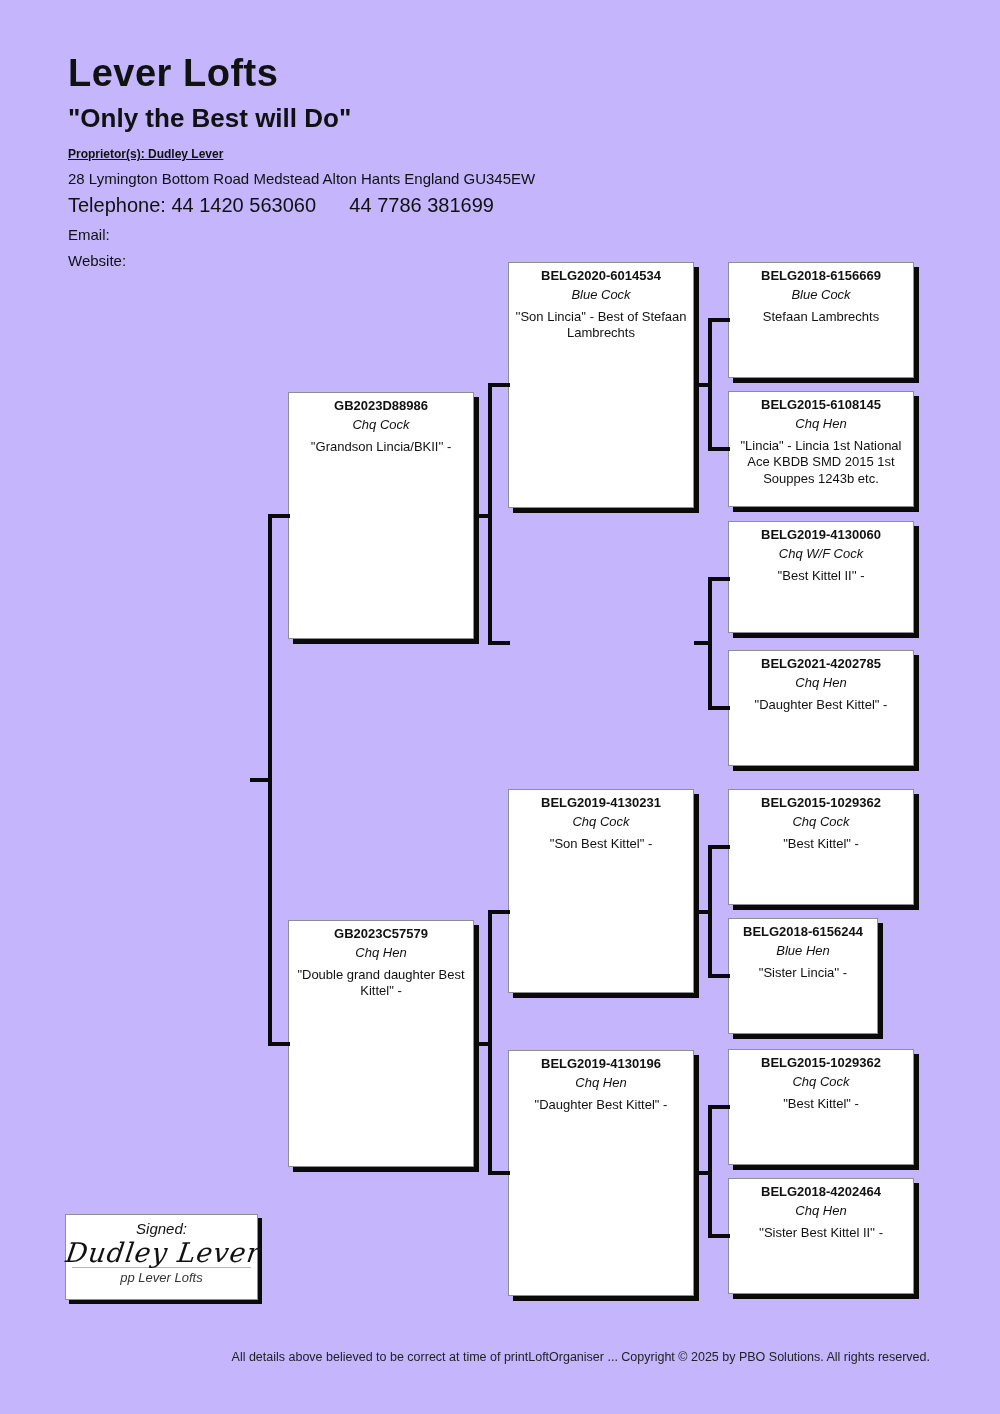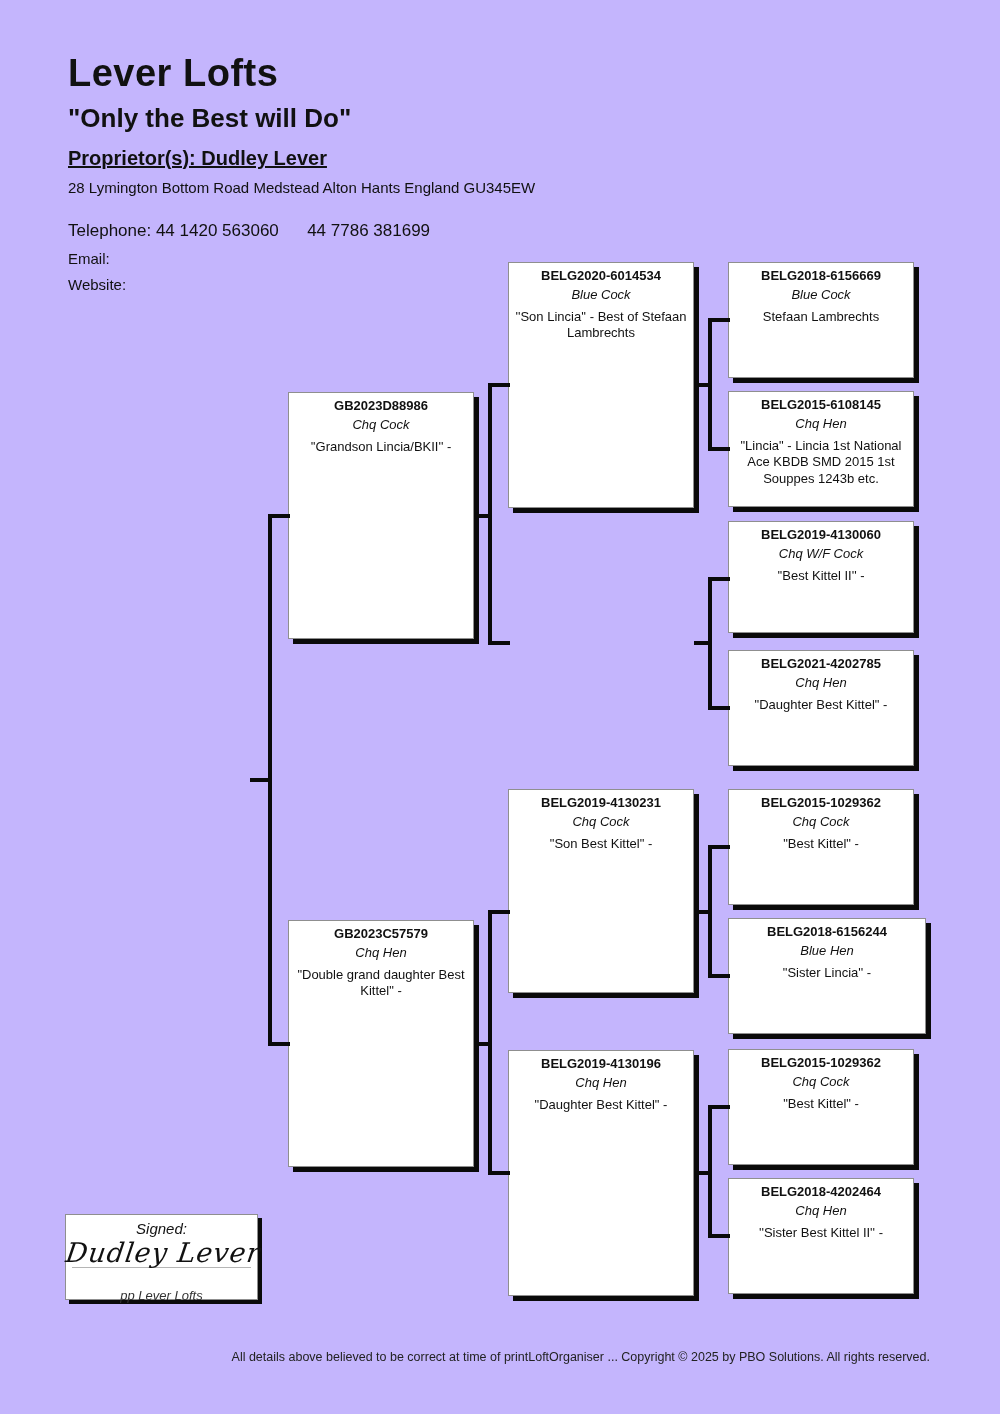--- a/index.html
+++ b/index.html
@@ -7,23 +7,23 @@
   .page {
     position:relative; width:1000px; height:1414px;
     background:#c4b5fd; margin:0 auto; overflow:hidden;
     font-family:"Liberation Sans", sans-serif; color:#111;
   }
 
   
   .header { position:absolute; left:68px; top:52px; }
   .loft-name   { font-size:38px; font-weight:bold; letter-spacing:0.5px; }
   .motto       { font-size:26px; font-weight:bold; margin-top:8px; }
-  .proprietor  { font-size:20px; font-weight:bold; text-decoration:underline; margin-top:13px; }
+  .proprietor  { font-size:12px; font-weight:bold; text-decoration:underline; margin-top:13px; }
   .addr        { font-size:15px; margin-top:9px; }
-  .tel         { font-size:17px; margin-top:25px; white-space:pre; }
+  .tel         { font-size:20px; margin-top:7px; white-space:pre; }
 
   
   .pbox {
     position:absolute; background:#fff;
     border:1px solid #8f8f8f;
     box-shadow:5px 5px 0 0 #0a0a0a;
     padding:5px 4px 0 4px; text-align:center;
   }
   .ring  { font-size:13px; font-weight:bold; line-height:1.25; }
   .btype { font-size:13px; font-style:italic; line-height:1.25; margin-top:3px; }
@@ -34,42 +34,42 @@
   #box-g2-1    { left:288px; top:920px;  width:186px; height:247px; }
   #box-g3-0    { left:508px; top:262px;  width:186px; height:246px; }
   #box-g3-1    { left:508px; top:520px;  width:186px; height:246px; }
   #box-g3-2    { left:508px; top:789px;  width:186px; height:204px; }
   #box-g3-3    { left:508px; top:1050px; width:186px; height:246px; }
   #box-g4-0    { left:728px; top:262px;  width:186px; height:116px; }
   #box-g4-1    { left:728px; top:391px;  width:186px; height:116px; }
   #box-g4-2    { left:728px; top:521px;  width:186px; height:112px;text-align:center; }
   #box-g4-3    { left:728px; top:650px;  width:186px; height:116px; }
   #box-g4-4    { left:728px; top:789px;  width:186px; height:116px; }
-  #box-g4-5    { left:728px; top:918px;  width:198px; height:116px; }
+  #box-g4-5    { left:728px; top:918px;  width:150px; height:116px; }
   #box-g4-6    { left:728px; top:1049px; width:186px; height:116px; }
   #box-g4-7    { left:728px; top:1178px; width:186px; height:116px; }
 
   
   .cl { position:absolute; background:#0a0a0a; }
 
   
   .sigbox {
     position:absolute; left:65px; top:1214px; width:193px; height:86px;
     background:#fff; border:1px solid #8f8f8f; box-shadow:4px 4px 0 0 #0a0a0a;
     text-align:center;
   }
   .signed-label { font-size:15px; font-style:italic; margin-top:5px; }
   .signature {
     font-family:"DejaVu Serif", serif; font-style:italic;
     font-size:27px; line-height:1; margin-top:2px;
     transform:skewX(-8deg); letter-spacing:1px; white-space:nowrap;
   }
   .pp {
     font-size:13px; font-style:italic; color:#333;
-    border-top:1px solid #b5b5b5; margin:1px 6px 0 6px; padding-top:20px;
+    border-top:1px solid #b5b5b5; margin:1px 6px 0 6px; padding-top:2px;
   }
 
   
   .footer {
     position:absolute; left:68px; right:70px; top:1350px;
     display:flex; justify-content:flex-end;
     font-size:12.5px; color:#222;
   }
 </style>
 </head>

